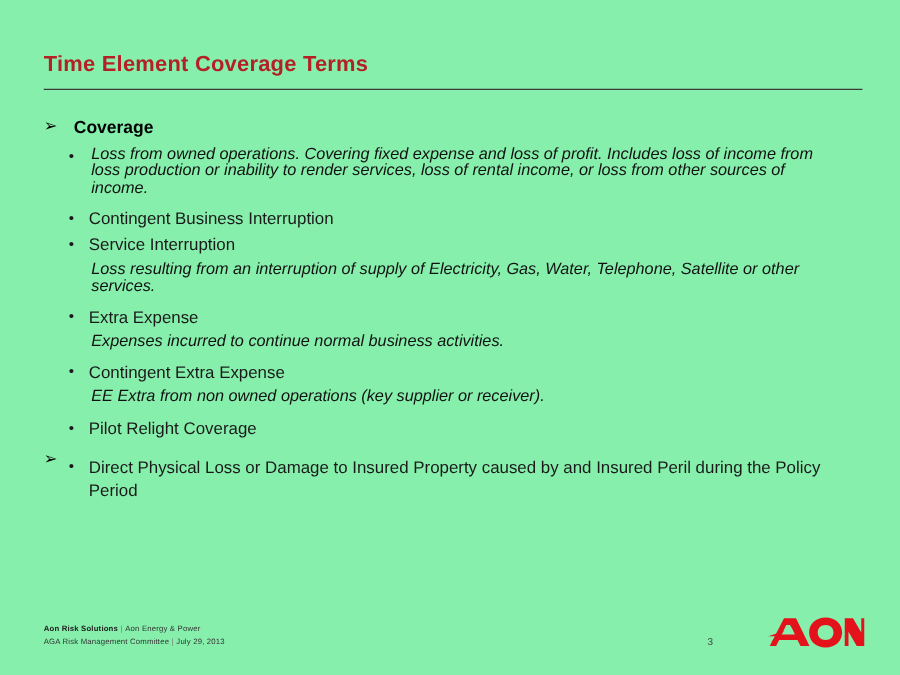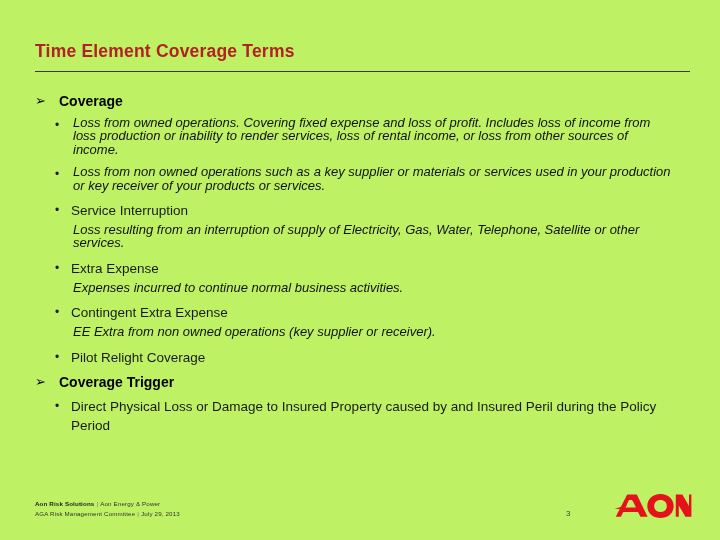--- a/index.html
+++ b/index.html
@@ -14,21 +14,21 @@
     color: #000000;
     overflow: hidden;
     position: relative;
   }
 
   .slide {
     position: absolute;
     left: 0; top: 0;
     width: 720px;
     height: 540px;
-    background: #bef264;
+    background: #86efac;
   }
 
   
   .slide-title {
     position: absolute;
     left: 35px;
     top: 41px;
     font-size: 17.5px;
     font-weight: bold;
     color: #b32025;
@@ -156,22 +156,22 @@
       <span class="lvl1-text">Coverage</span>
     </div>
 
     <div class="lvl2">
       <span class="bullet-dot">•</span>
     </div>
     <div class="body-note">Loss from owned operations.  Covering fixed expense and loss of profit. Includes loss of income from loss production or inability to render services, loss of rental income, or loss from other sources of income.</div>
 
     <div class="lvl2">
       <span class="bullet-dot">•</span>
-    </div>
-    <div class="body-note">Loss from non owned operations such as a key supplier or materials or services used in your production or key receiver of your products or services.</div>
+      <span class="lvl2-text">Contingent Business Interruption</span>
+    </div>
 
     <div class="lvl2">
       <span class="bullet-dot">•</span>
       <span class="lvl2-text">Service Interruption</span>
     </div>
     <div class="body-note">Loss resulting from an interruption of supply of Electricity, Gas, Water, Telephone, Satellite or other services.</div>
 
     <div class="lvl2">
       <span class="bullet-dot">•</span>
       <span class="lvl2-text">Extra Expense</span>
@@ -186,21 +186,20 @@
 
     <div class="lvl2">
       <span class="bullet-dot">•</span>
       <span class="lvl2-text">Pilot Relight Coverage</span>
     </div>
 
     <div class="gap-sm"></div>
 
     <div class="lvl1 wide">
       <span class="bullet-arrow">➢</span>
-      <span class="lvl1-text">Coverage Trigger</span>
     </div>
 
     <div class="lvl2">
       <span class="bullet-dot">•</span>
       <span class="lvl2-text">Direct Physical Loss or Damage to Insured Property caused by and Insured Peril during the Policy Period</span>
     </div>
 
   </div>
 
   <div class="footer-text">

